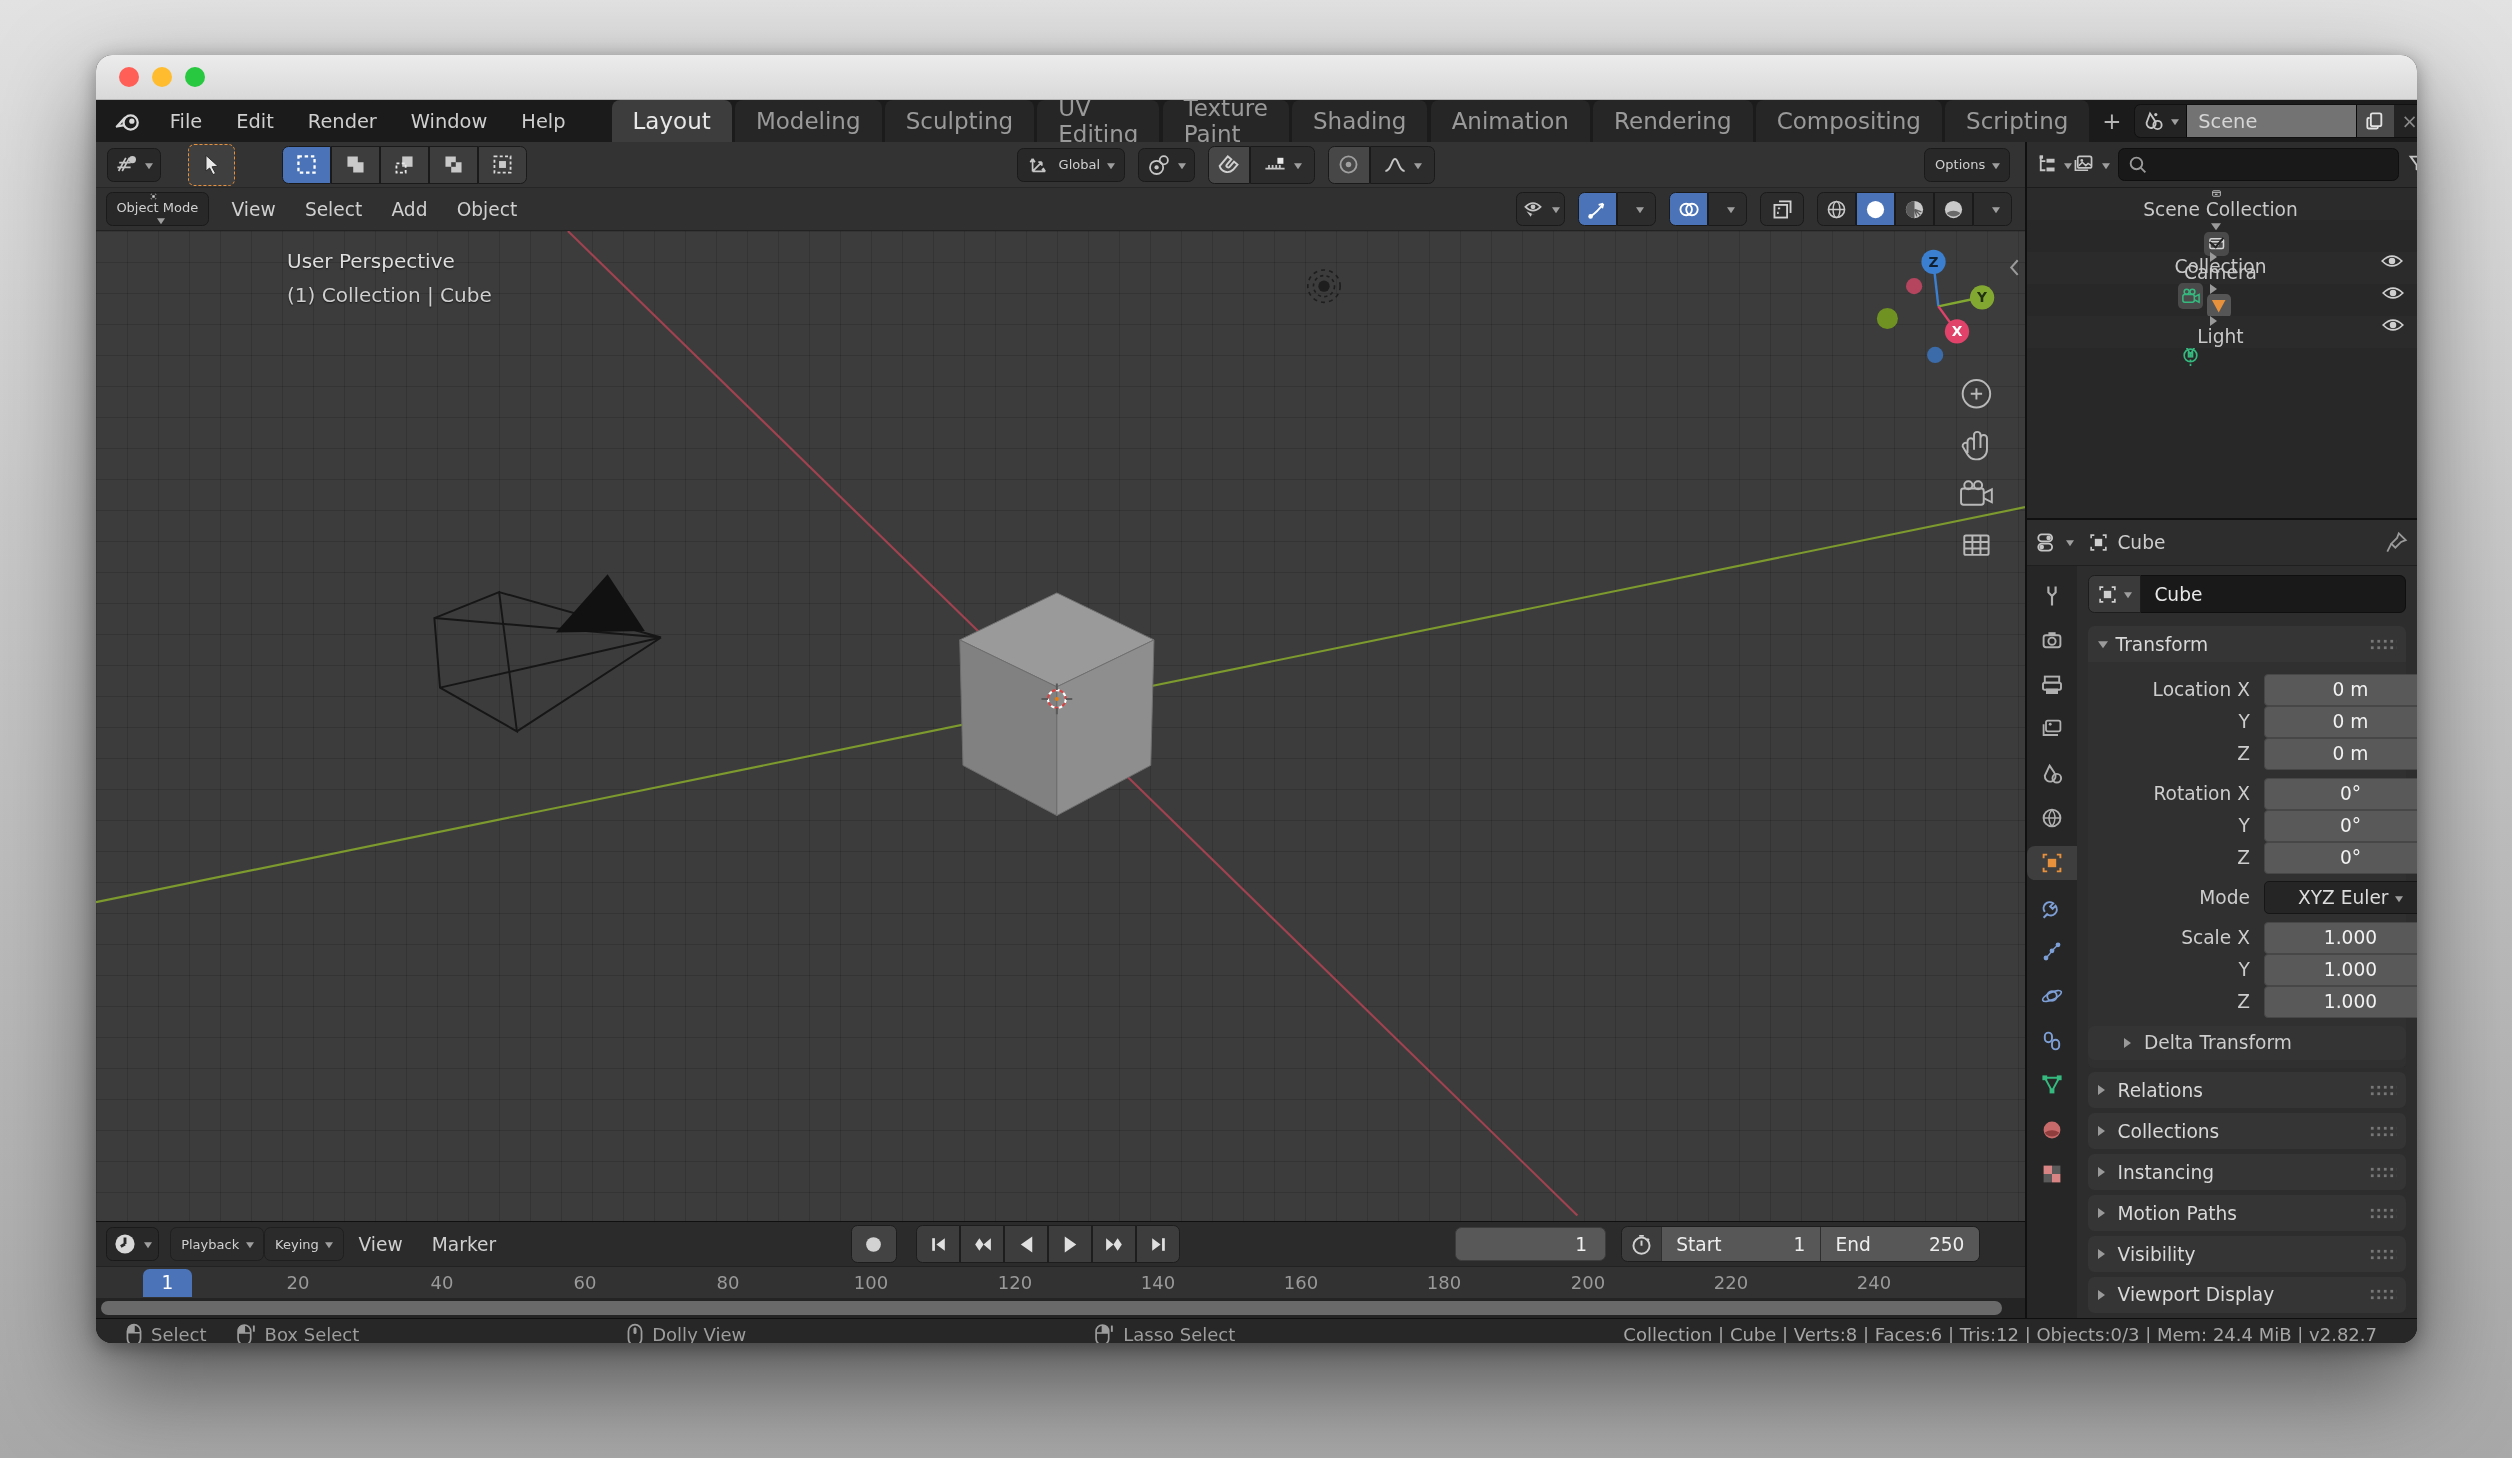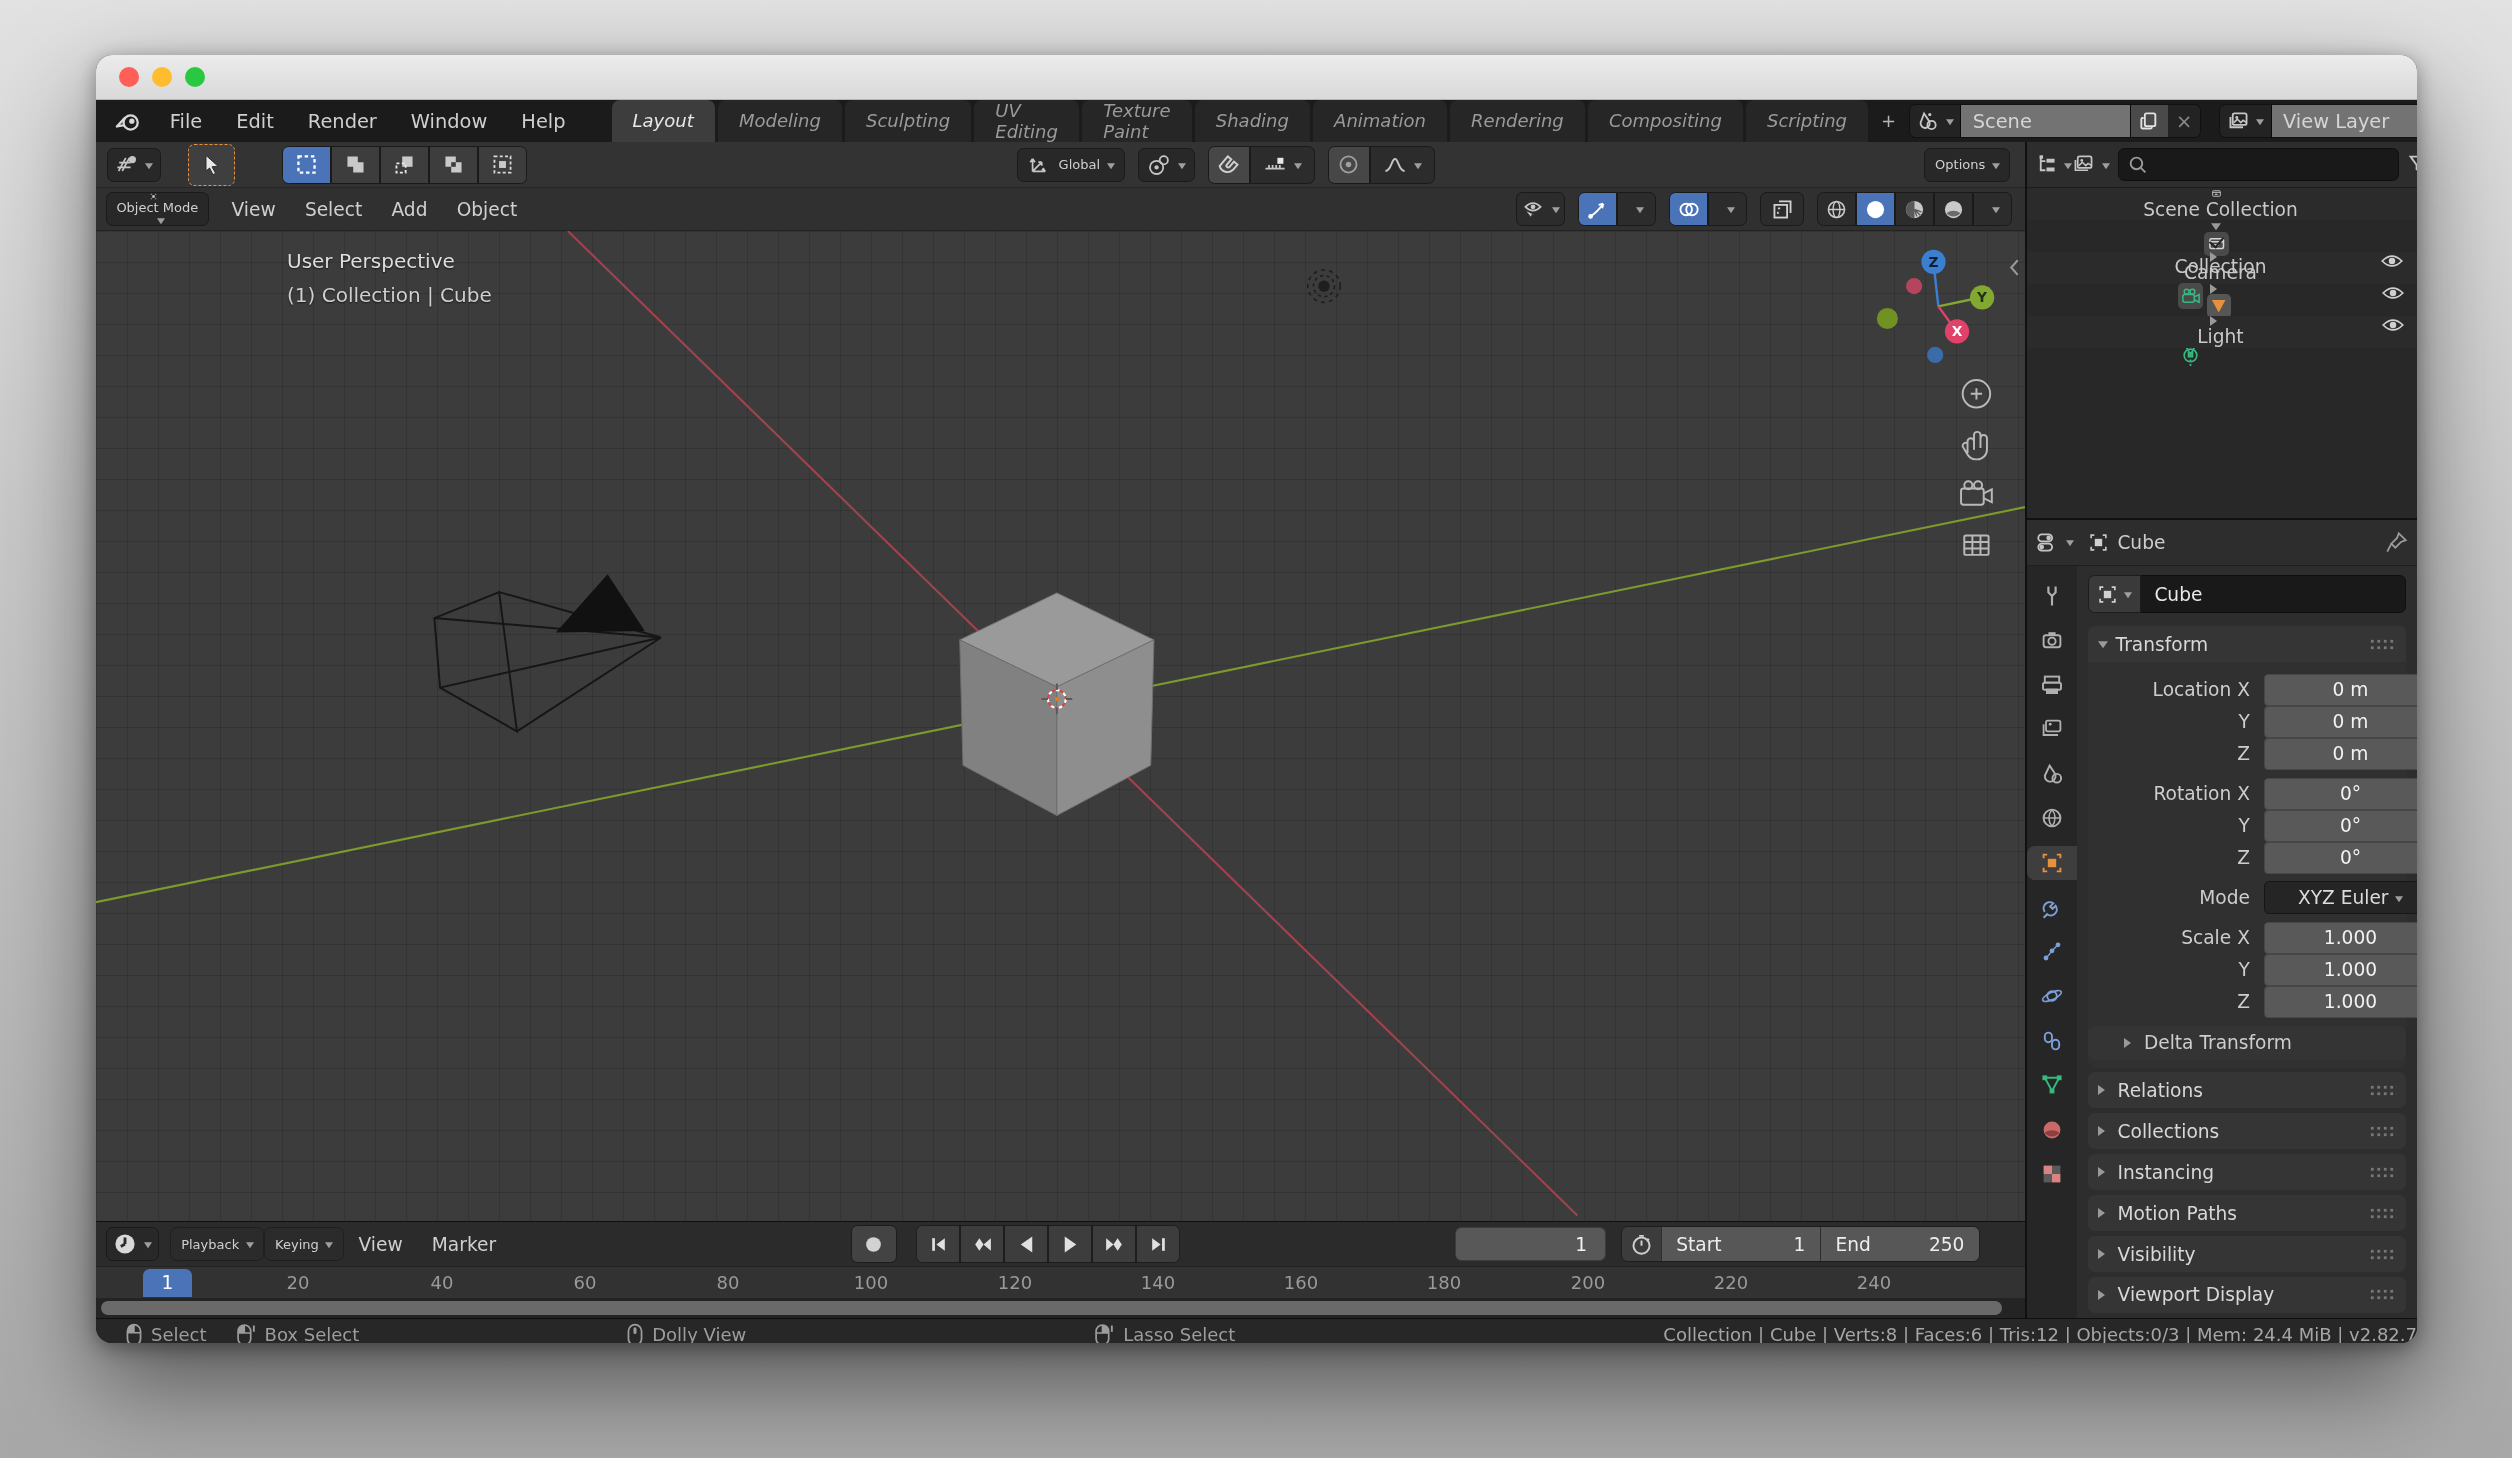--- a/index.html
+++ b/index.html
@@ -20,21 +20,21 @@
   .tl{width:20px;height:20px;border-radius:50%;margin-left:13px;}
   .tl.red{background:#ff5f57;margin-left:23px;}
   .tl.yellow{background:#febc2e;}
   .tl.green{background:#28c840;}
   .wtitle{position:absolute;left:0;right:0;text-align:center;font-size:22px;color:#3d3d3d;font-weight:bold;}
   
   .topbar{height:42px;background:#1b1b1b;display:flex;align-items:center;flex:0 0 auto;color:#cfcfcf;font-size:19.4px;}
   .logo{margin:0 11.3px 0 18px;display:flex;align-items:center;}
   .menu-item{padding:0 17px;cursor:default;}
   .tabs{display:flex;align-items:flex-end;height:100%;margin-left:29px;}
-  .tab{padding:7.3px 21px 7.3px 21px;margin-right:3.2px;background:#262626;color:#9a9a9a;border-radius:8px 8px 0 0;font-size:18px;align-self:flex-end;margin-top:6.5px;height:27.5px;display:flex;align-items:center;font-style:italic;}
+  .tab{padding:7.3px 21px 7.3px 21px;margin-right:3.2px;background:#262626;color:#9a9a9a;border-radius:8px 8px 0 0;font-size:23px;align-self:flex-end;margin-top:6.5px;height:27.5px;display:flex;align-items:center;}
   .tab.active{background:#3d3d3d;color:#e8e8e8;}
   .tab.add{background:transparent;color:#b5b5b5;padding:7.3px 9.7px;}
   .idblock{display:flex;align-items:center;background:#232323;border:0.8px solid #111;border-radius:6.5px;height:32px;margin-right:18px;}
   .idblock .icon-btn{display:flex;align-items:center;padding:0 6.5px;height:100%;}
   .idblock .id-name{background:#737373;height:100%;display:flex;align-items:center;padding:0 11.3px;min-width:146px;color:#d5d5d5;border-left:0.8px solid #0a0a0a;border-right:0.8px solid #0a0a0a;}
   .idblock .copy-btn{background:#4a4a4a;height:100%;display:flex;align-items:center;padding:0 8px;}
   .idblock .x-btn{color:#8a8a8a;padding:0 8px;font-size:19.4px;}
   .chv{display:inline-block;width:0;height:0;border:4.9px solid transparent;border-top:6.5px solid #9f9f9f;margin-left:6.5px;transform:translateY(3.2px);}
   
   .workarea{flex:1 1 auto;display:grid;grid-template-columns:1929px 391px;column-gap:1.6px;background:#101010;}
@@ -117,21 +117,21 @@
   .plabel{width:162px;text-align:right;padding-right:14.6px;color:#cdcdcd;flex:0 0 auto;}
   .vfield{width:170px;height:30px;background:#595959;border:0.8px solid #474747;border-radius:4px;display:flex;align-items:center;justify-content:center;color:#f2f2f2;flex:0 0 auto;}
   .adot{width:9px;height:9px;border-radius:50%;background:#bdbdbd;margin-left:13px;}
   .modefield{width:170px;height:31px;background:#252525;border:0.8px solid #161616;border-radius:4.9px;display:flex;align-items:center;justify-content:center;color:#dcdcdc;flex:0 0 auto;}
   .gap8{height:8px;}
   .subpanel-head{height:34px;display:flex;align-items:center;padding:0 9.7px 0 36px;background:#343434;border-radius:6.5px;margin-top:8px;}
   
   .statusbar{height:32px;background:#272727;border-top:1.6px solid #0f0f0f;display:flex;align-items:center;color:#9d9d9d;font-size:18px;flex:0 0 auto;}
   .hint{display:flex;align-items:center;margin-left:29px;}
   .hint svg{margin-right:8px;}
-  .statinfo{margin-left:auto;color:#a6a6a6;}
+  .statinfo{margin-left:auto;margin-right:40px;color:#a6a6a6;}
   .flex-sp{flex:1;}
   svg{display:block;}
 </style>
 </head>
 <body>
 
 <div class="window">
 
   <div class="titlebar">
     <div class="tl red"></div>

